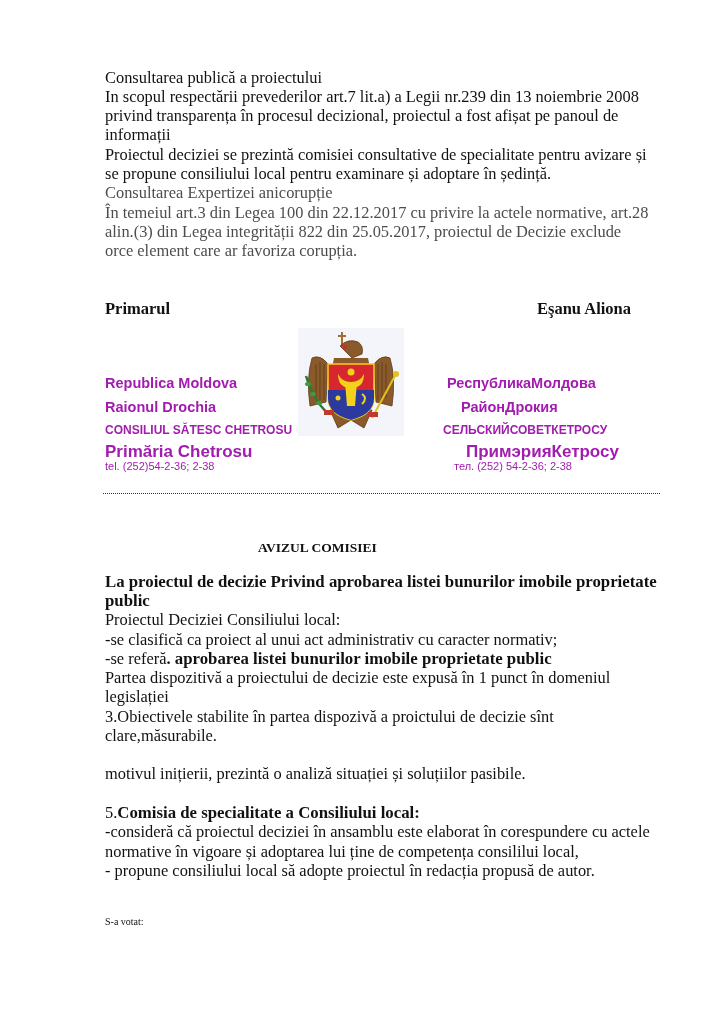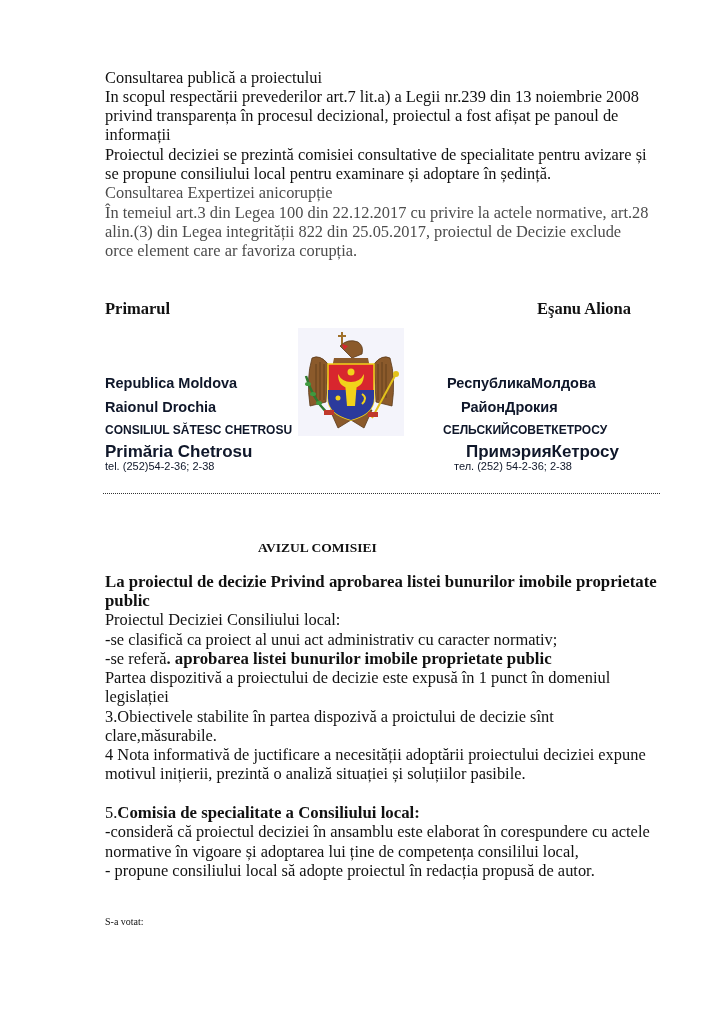--- a/index.html
+++ b/index.html
@@ -4,21 +4,21 @@
   <style>
     html, body { margin: 0; padding: 0; background: #ffffff; }
     body { width: 724px; height: 1024px; position: relative; overflow: hidden; }
     .page { position: absolute; left: 0; top: 0; width: 720px; height: 1024px; background: #fff; }
     .serif { font-family: "Liberation Serif", "DejaVu Serif", serif; color: #111; }
     .sans { font-family: "Liberation Sans", "DejaVu Sans", sans-serif; color: #111; }
     .line { position: absolute; left: 105px; white-space: nowrap; font-size: 16.4px; line-height: 19px; }
     .gray { color: #4d4d4d; }
     .bold { font-weight: bold; }
     .sig { position: absolute; top: 299px; font-size: 16.5px; font-weight: bold; }
-    .hdr { position: absolute; white-space: nowrap; font-weight: bold; color: #0f172a; }
+    .hdr { position: absolute; white-space: nowrap; font-weight: bold; color: #a21caf; }
     .hdr.big { font-size: 14.5px; }
     .hdr.mid { font-size: 12px; }
     .hdr.small { font-size: 17px; }
     .hdr.tel { font-size: 11px; font-weight: normal; }
     .dots { position: absolute; left: 103px; top: 493px; width: 557px; height: 0; border-top: 1.5px dotted #333; }
     .coat { position: absolute; left: 298px; top: 328px; width: 106px; height: 108px; background: #f4f4fb; }
   </style>
 </head>
 <body>
 
@@ -95,21 +95,20 @@
 
   <div class="line serif bold" style="top:572px; font-size:16.8px;">La proiectul de decizie Privind aprobarea listei bunurilor imobile proprietate</div>
   <div class="line serif bold" style="top:591px; font-size:16.8px;">public</div>
   <div class="line serif" style="top:610px;">Proiectul Deciziei Consiliului local:</div>
   <div class="line serif" style="top:630px;">-se clasifică ca proiect al unui act administrativ cu caracter normativ;</div>
   <div class="line serif" style="top:649px;"><span>-se referă</span><span class="bold" style="font-size:16.8px;">. aprobarea listei bunurilor imobile proprietate public</span></div>
   <div class="line serif" style="top:668px;">Partea dispozitivă a proiectului de decizie este expusă în 1 punct în domeniul</div>
   <div class="line serif" style="top:687px;">legislației</div>
   <div class="line serif" style="top:707px;">3.Obiectivele stabilite în partea dispozivă a proictului de decizie sînt</div>
   <div class="line serif" style="top:726px;">clare,măsurabile.</div>
-  <div class="line serif" style="top:745px;">4 Nota informativă de juctificare a necesității adoptării proiectului deciziei expune</div>
   <div class="line serif" style="top:764px;">motivul inițierii, prezintă o analiză situației și soluțiilor pasibile.</div>
 
   <div class="line serif" style="top:803px;"><span>5.</span><span class="bold" style="font-size:16.8px;">Comisia de specialitate a Consiliului local:</span></div>
   <div class="line serif" style="top:842px;">normative în vigoare și adoptarea lui ține de competența consililui local,</div>
   <div class="line serif" style="top:822px;">-consideră că proiectul deciziei în ansamblu este elaborat în corespundere cu actele</div>
   <div class="line serif" style="top:861px;">- propune consiliului local să adopte proiectul în redacția propusă de autor.</div>
 
   <div class="line serif" style="top:912px; font-size:10px;">S-a votat:</div>
 </div>
 

